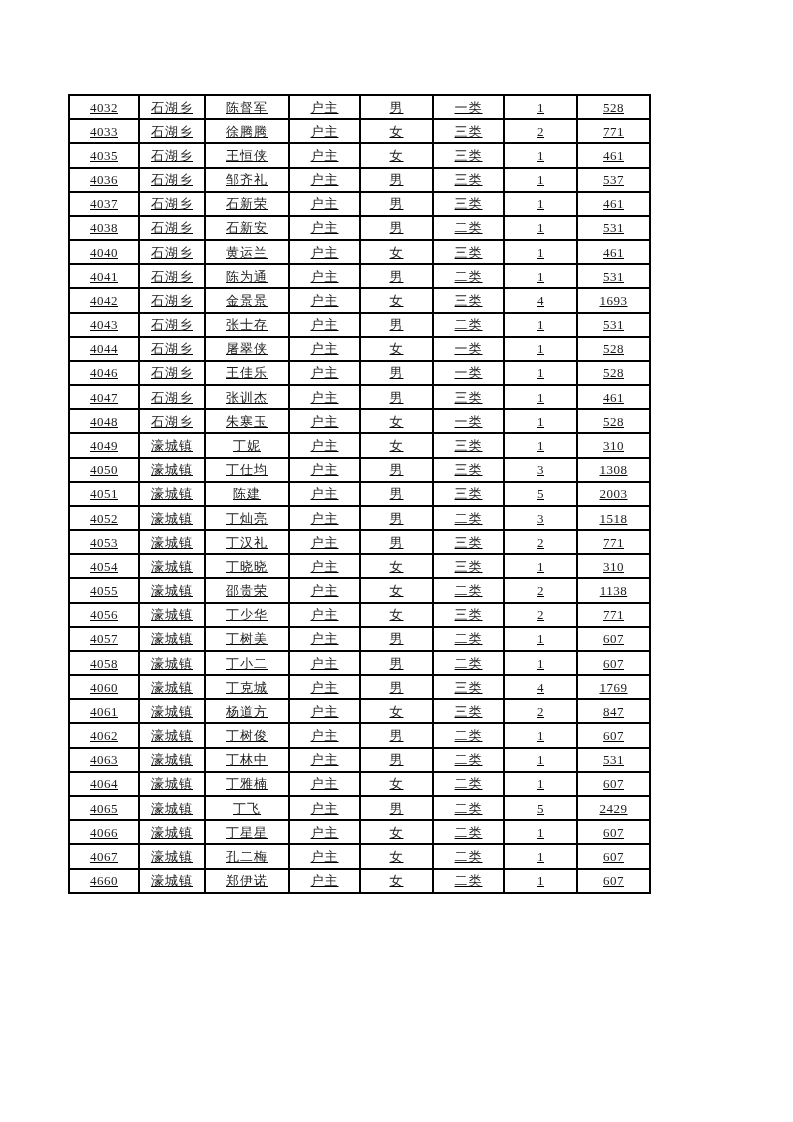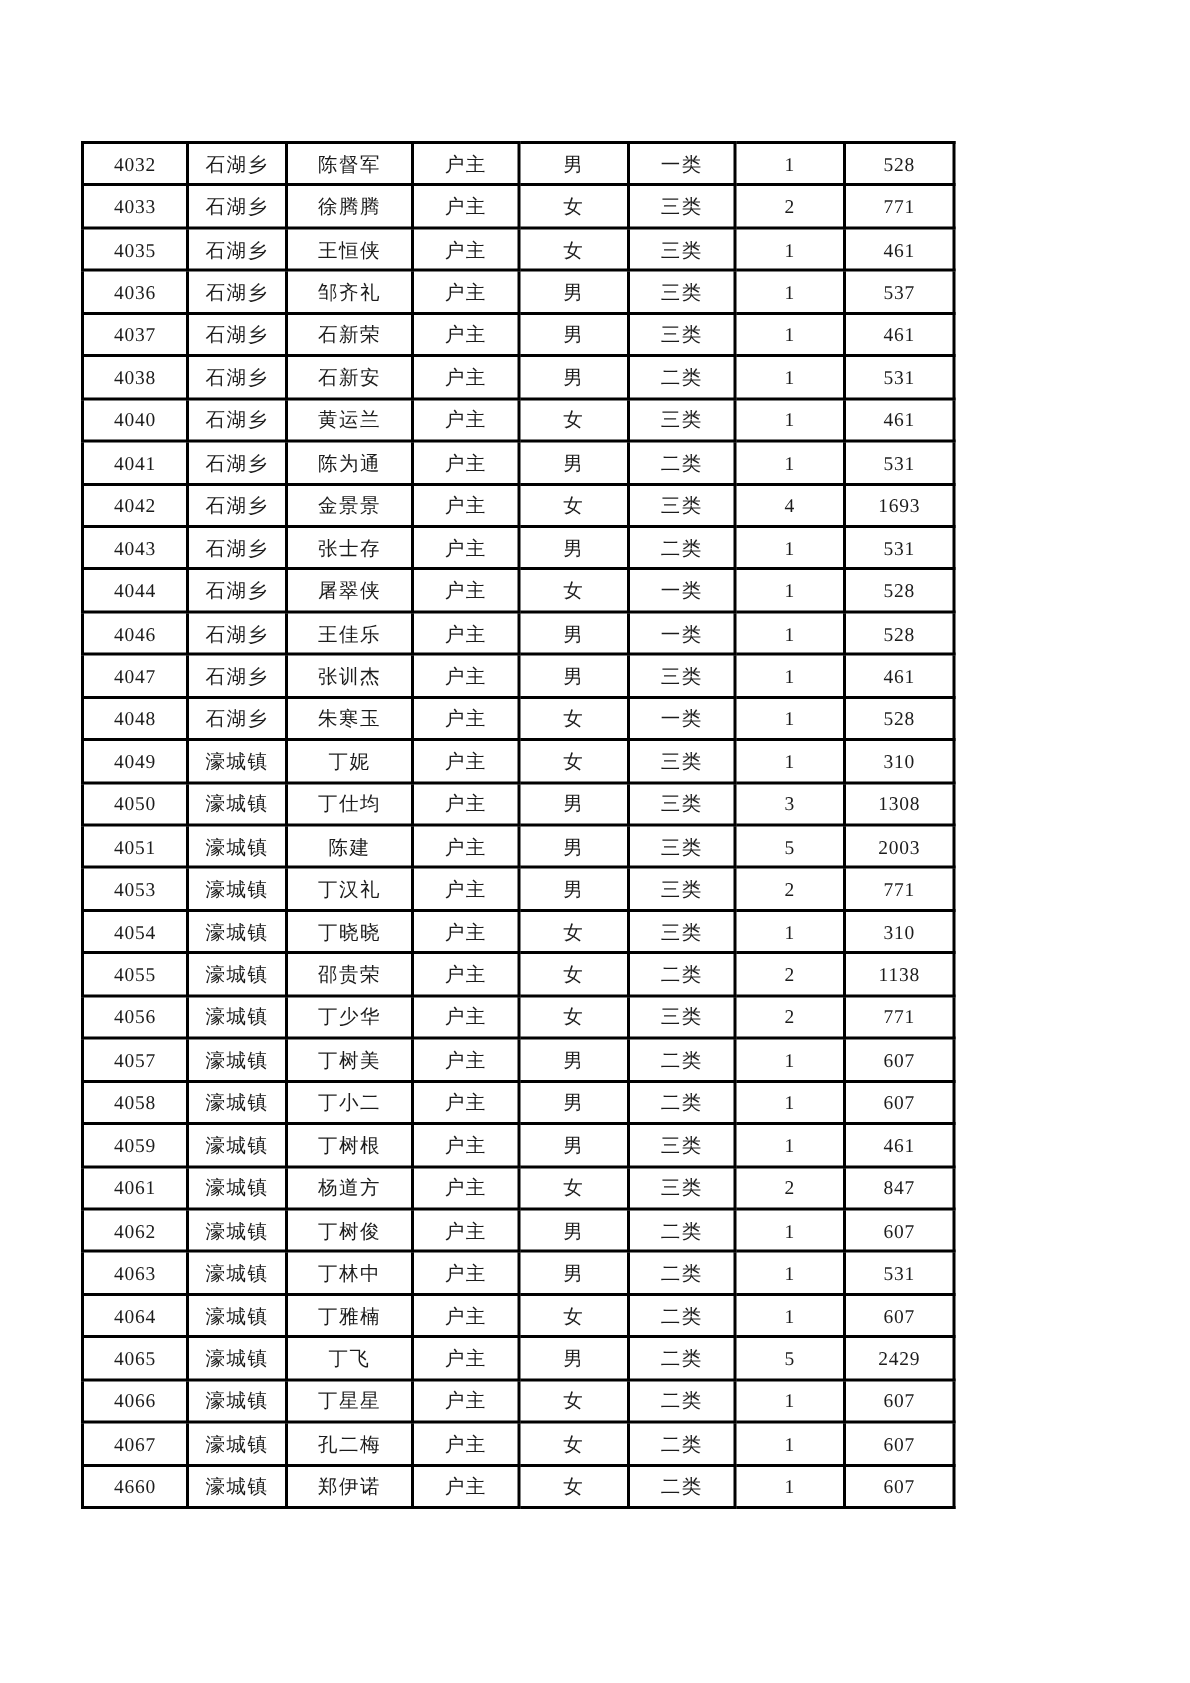--- a/index.html
+++ b/index.html
@@ -10,26 +10,27 @@
   .page {
     position: relative;
     width: 793px;
     height: 1122px;
     background: #ffffff;
     overflow: hidden;
     font-family: "Liberation Serif", "DejaVu Serif", serif;
   }
   table.grid {
     position: absolute;
-    left: 54px;
+    left: 68px;
     top: 94px;
     width: 581px;
-    height: 912px;
+    height: 800px;
     border-collapse: collapse;
     table-layout: fixed;
+    text-decoration: underline;
   }
   table.grid td {
     border: 2px solid #000000;
     text-align: center;
     vertical-align: middle;
     font-size: 13px;
     line-height: 1;
     color: #1c1c1c;
     padding: 0;
     white-space: nowrap;
@@ -220,20 +221,30 @@
           <td class="num">4051</td>
           <td>濠城镇</td>
           <td>陈建</td>
           <td>户主</td>
           <td>男</td>
           <td>三类</td>
           <td class="num">5</td>
           <td class="num">2003</td>
         </tr>
         <tr>
+          <td class="num">4052</td>
+          <td>濠城镇</td>
+          <td>丁灿亮</td>
+          <td>户主</td>
+          <td>男</td>
+          <td>二类</td>
+          <td class="num">3</td>
+          <td class="num">1518</td>
+        </tr>
+        <tr>
           <td class="num">4053</td>
           <td>濠城镇</td>
           <td>丁汉礼</td>
           <td>户主</td>
           <td>男</td>
           <td>三类</td>
           <td class="num">2</td>
           <td class="num">771</td>
         </tr>
         <tr>
@@ -280,28 +291,28 @@
           <td class="num">4058</td>
           <td>濠城镇</td>
           <td>丁小二</td>
           <td>户主</td>
           <td>男</td>
           <td>二类</td>
           <td class="num">1</td>
           <td class="num">607</td>
         </tr>
         <tr>
-          <td class="num">4059</td>
-          <td>濠城镇</td>
-          <td>丁树根</td>
-          <td>户主</td>
-          <td>男</td>
-          <td>三类</td>
-          <td class="num">1</td>
-          <td class="num">461</td>
+          <td class="num">4060</td>
+          <td>濠城镇</td>
+          <td>丁克城</td>
+          <td>户主</td>
+          <td>男</td>
+          <td>三类</td>
+          <td class="num">4</td>
+          <td class="num">1769</td>
         </tr>
         <tr>
           <td class="num">4061</td>
           <td>濠城镇</td>
           <td>杨道方</td>
           <td>户主</td>
           <td>女</td>
           <td>三类</td>
           <td class="num">2</td>
           <td class="num">847</td>

